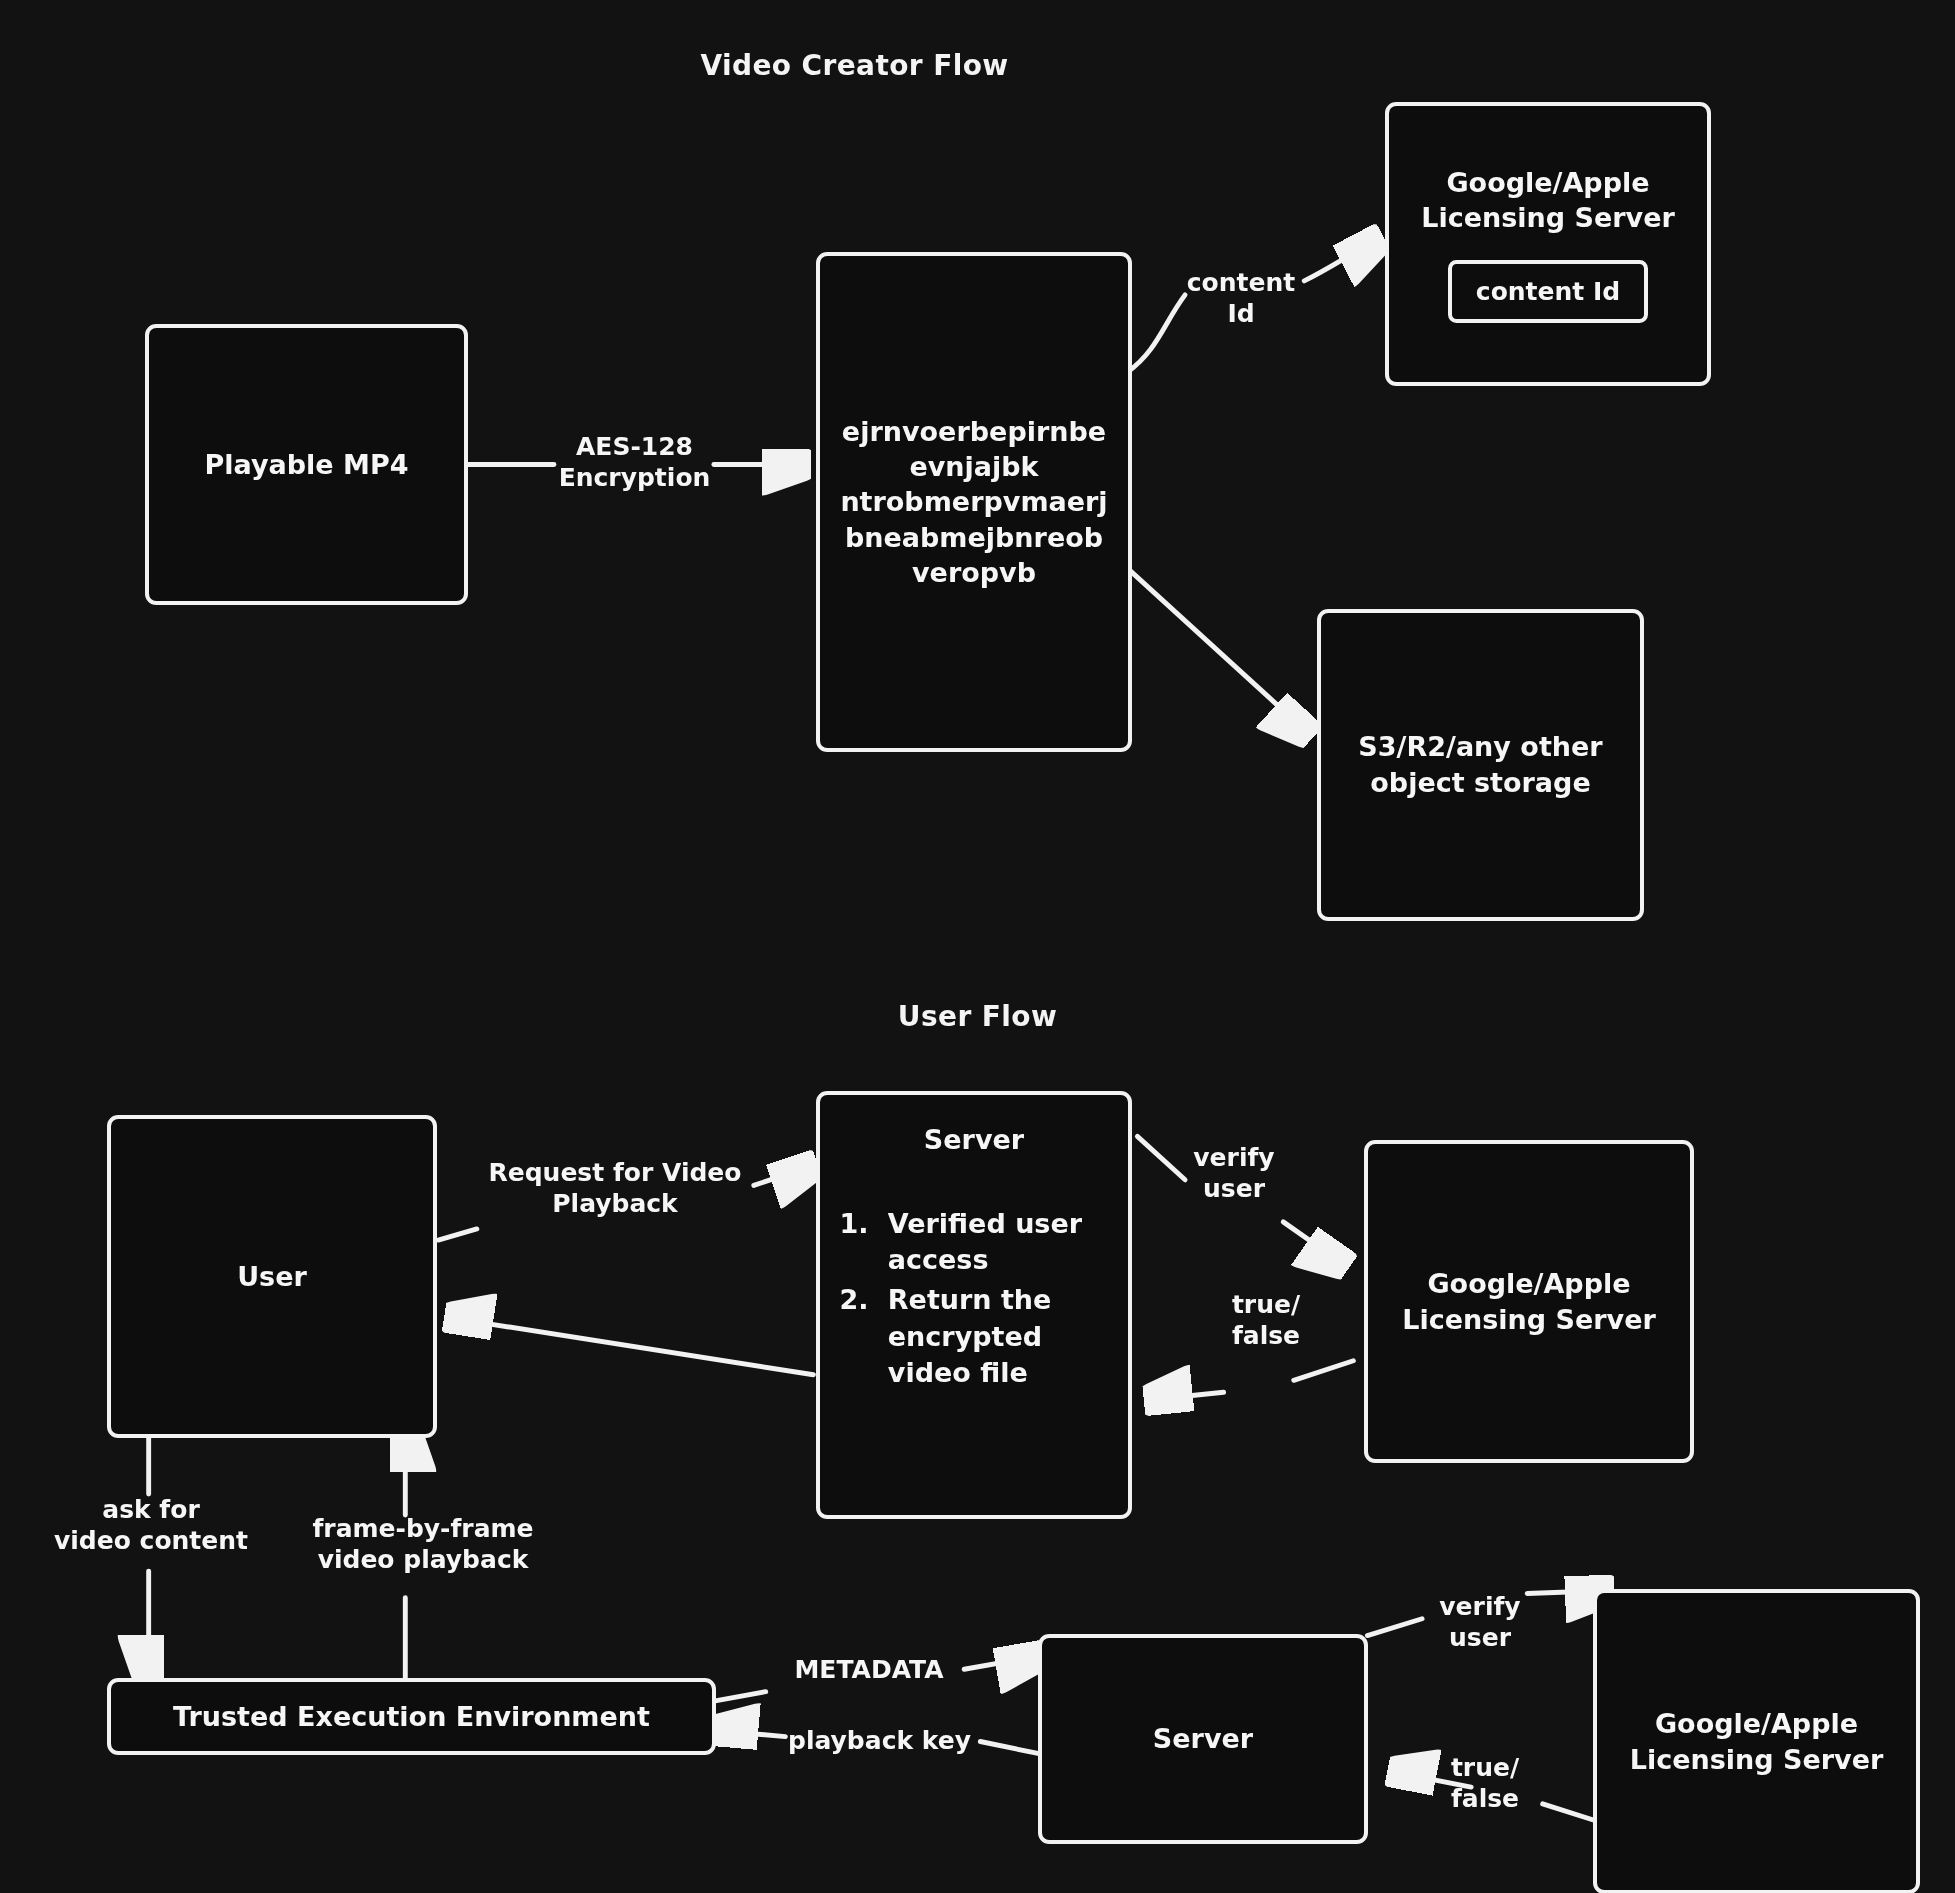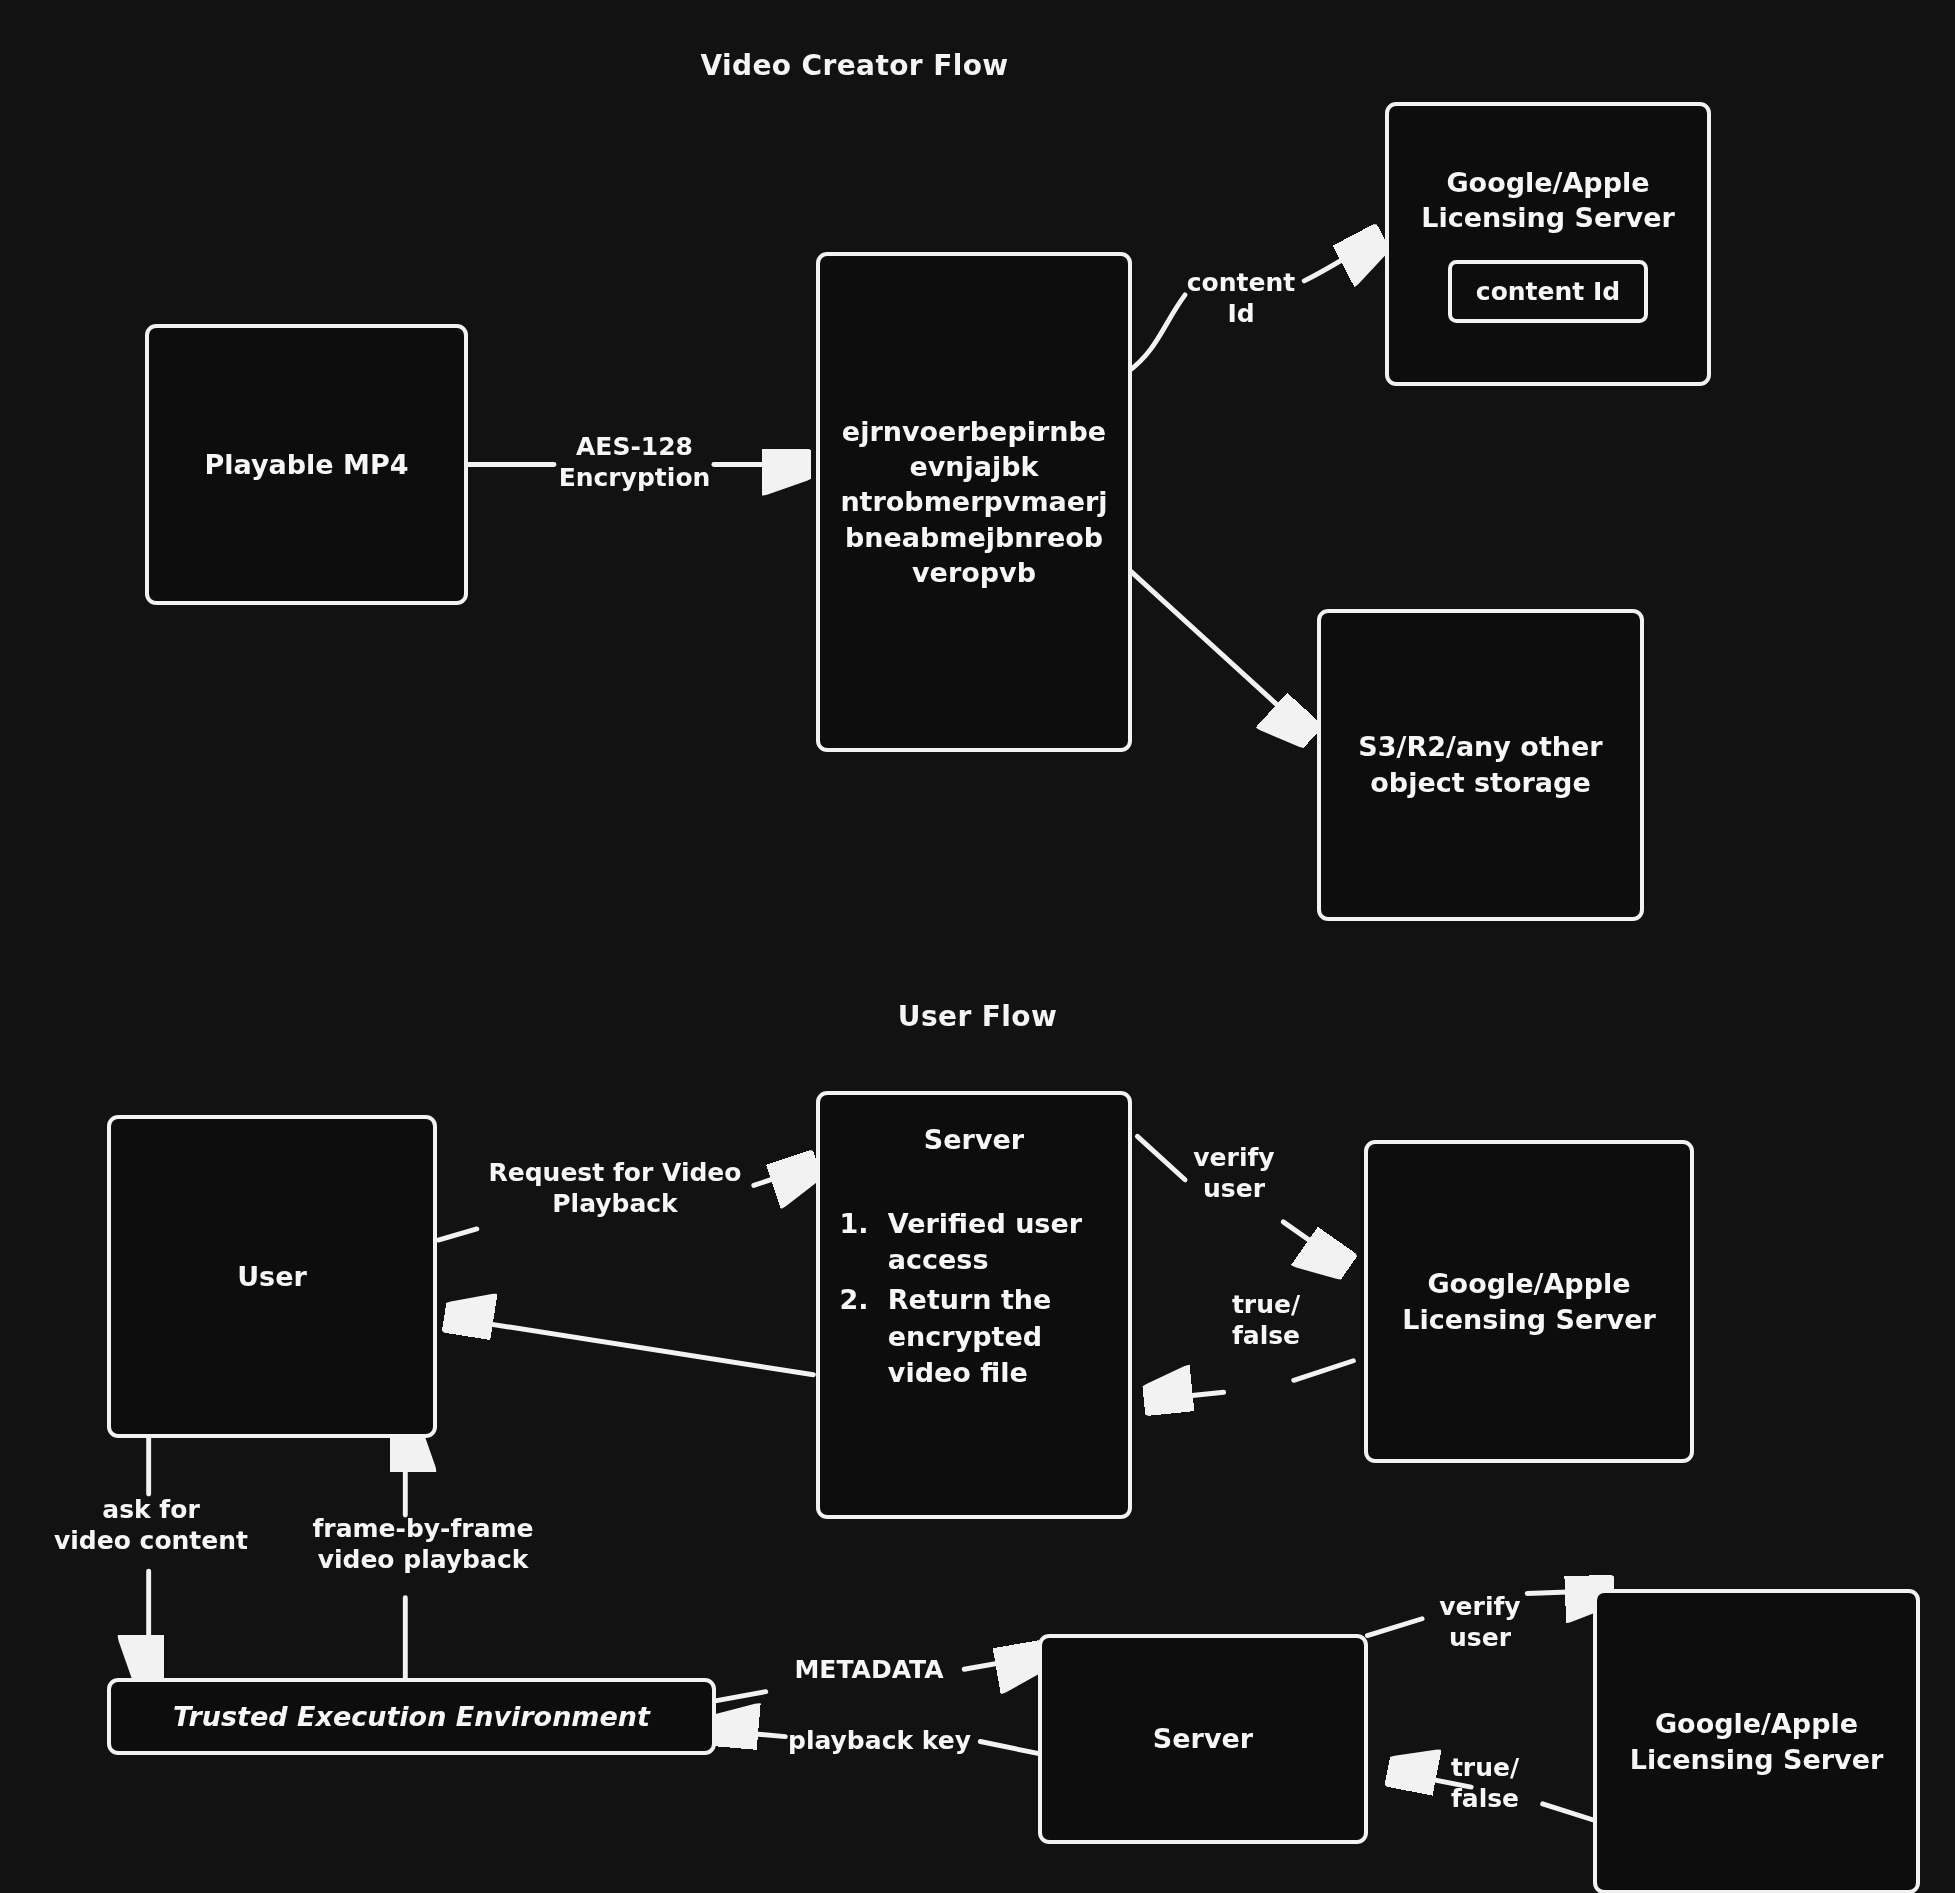--- a/index.html
+++ b/index.html
@@ -221,21 +221,21 @@
       <li>Verified user access</li>
       <li>Return the encrypted video file</li>
     </ol>
   </div>
 
   <div class="node" style="left:1364px; top:1140px; width:330px; height:323px;">
     <span class="node-title">Google/Apple
 Licensing Server</span>
   </div>
 
-  <div class="node" style="left:107px; top:1678px; width:609px; height:77px;font-style:italic;">
+  <div class="node" style="left:107px; top:1678px; width:609px; height:77px;">
     <span class="node-title">Trusted Execution Environment</span>
   </div>
 
   <div class="node" style="left:1038px; top:1634px; width:330px; height:210px;">
     <span class="node-title">Server</span>
   </div>
 
   <div class="node" style="left:1593px; top:1589px; width:327px; height:305px;">
     <span class="node-title">Google/Apple
 Licensing Server</span>

